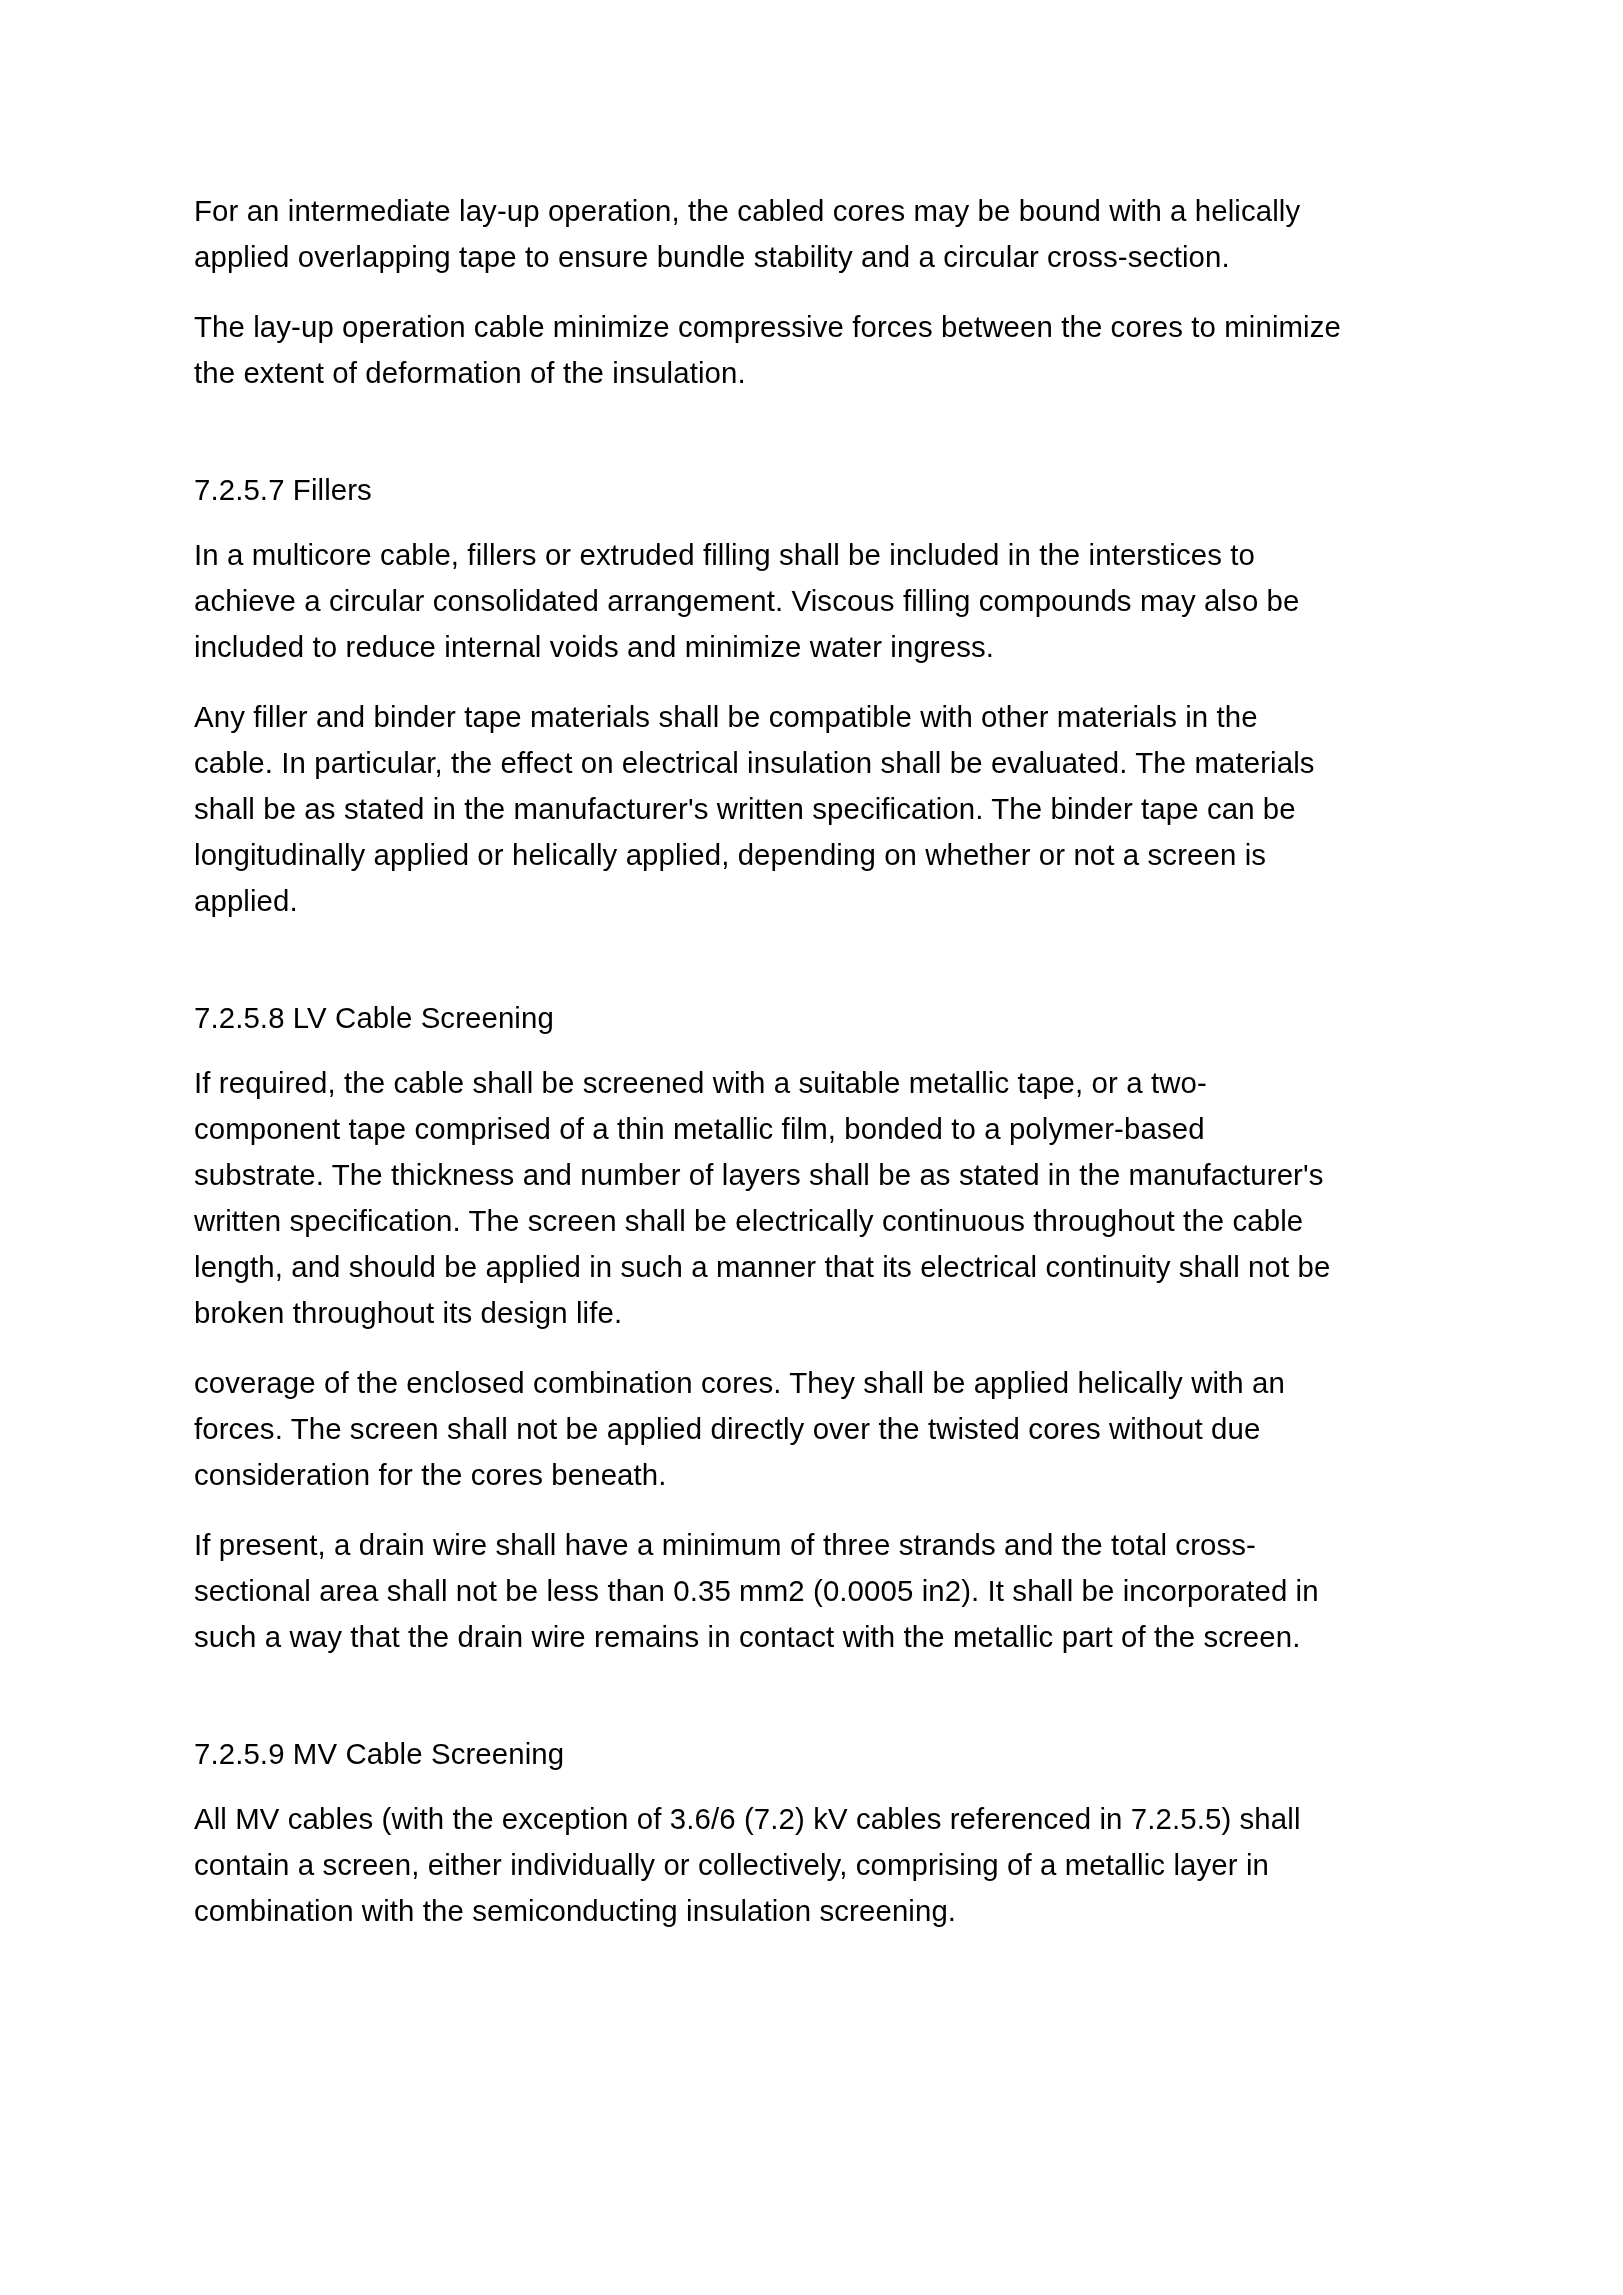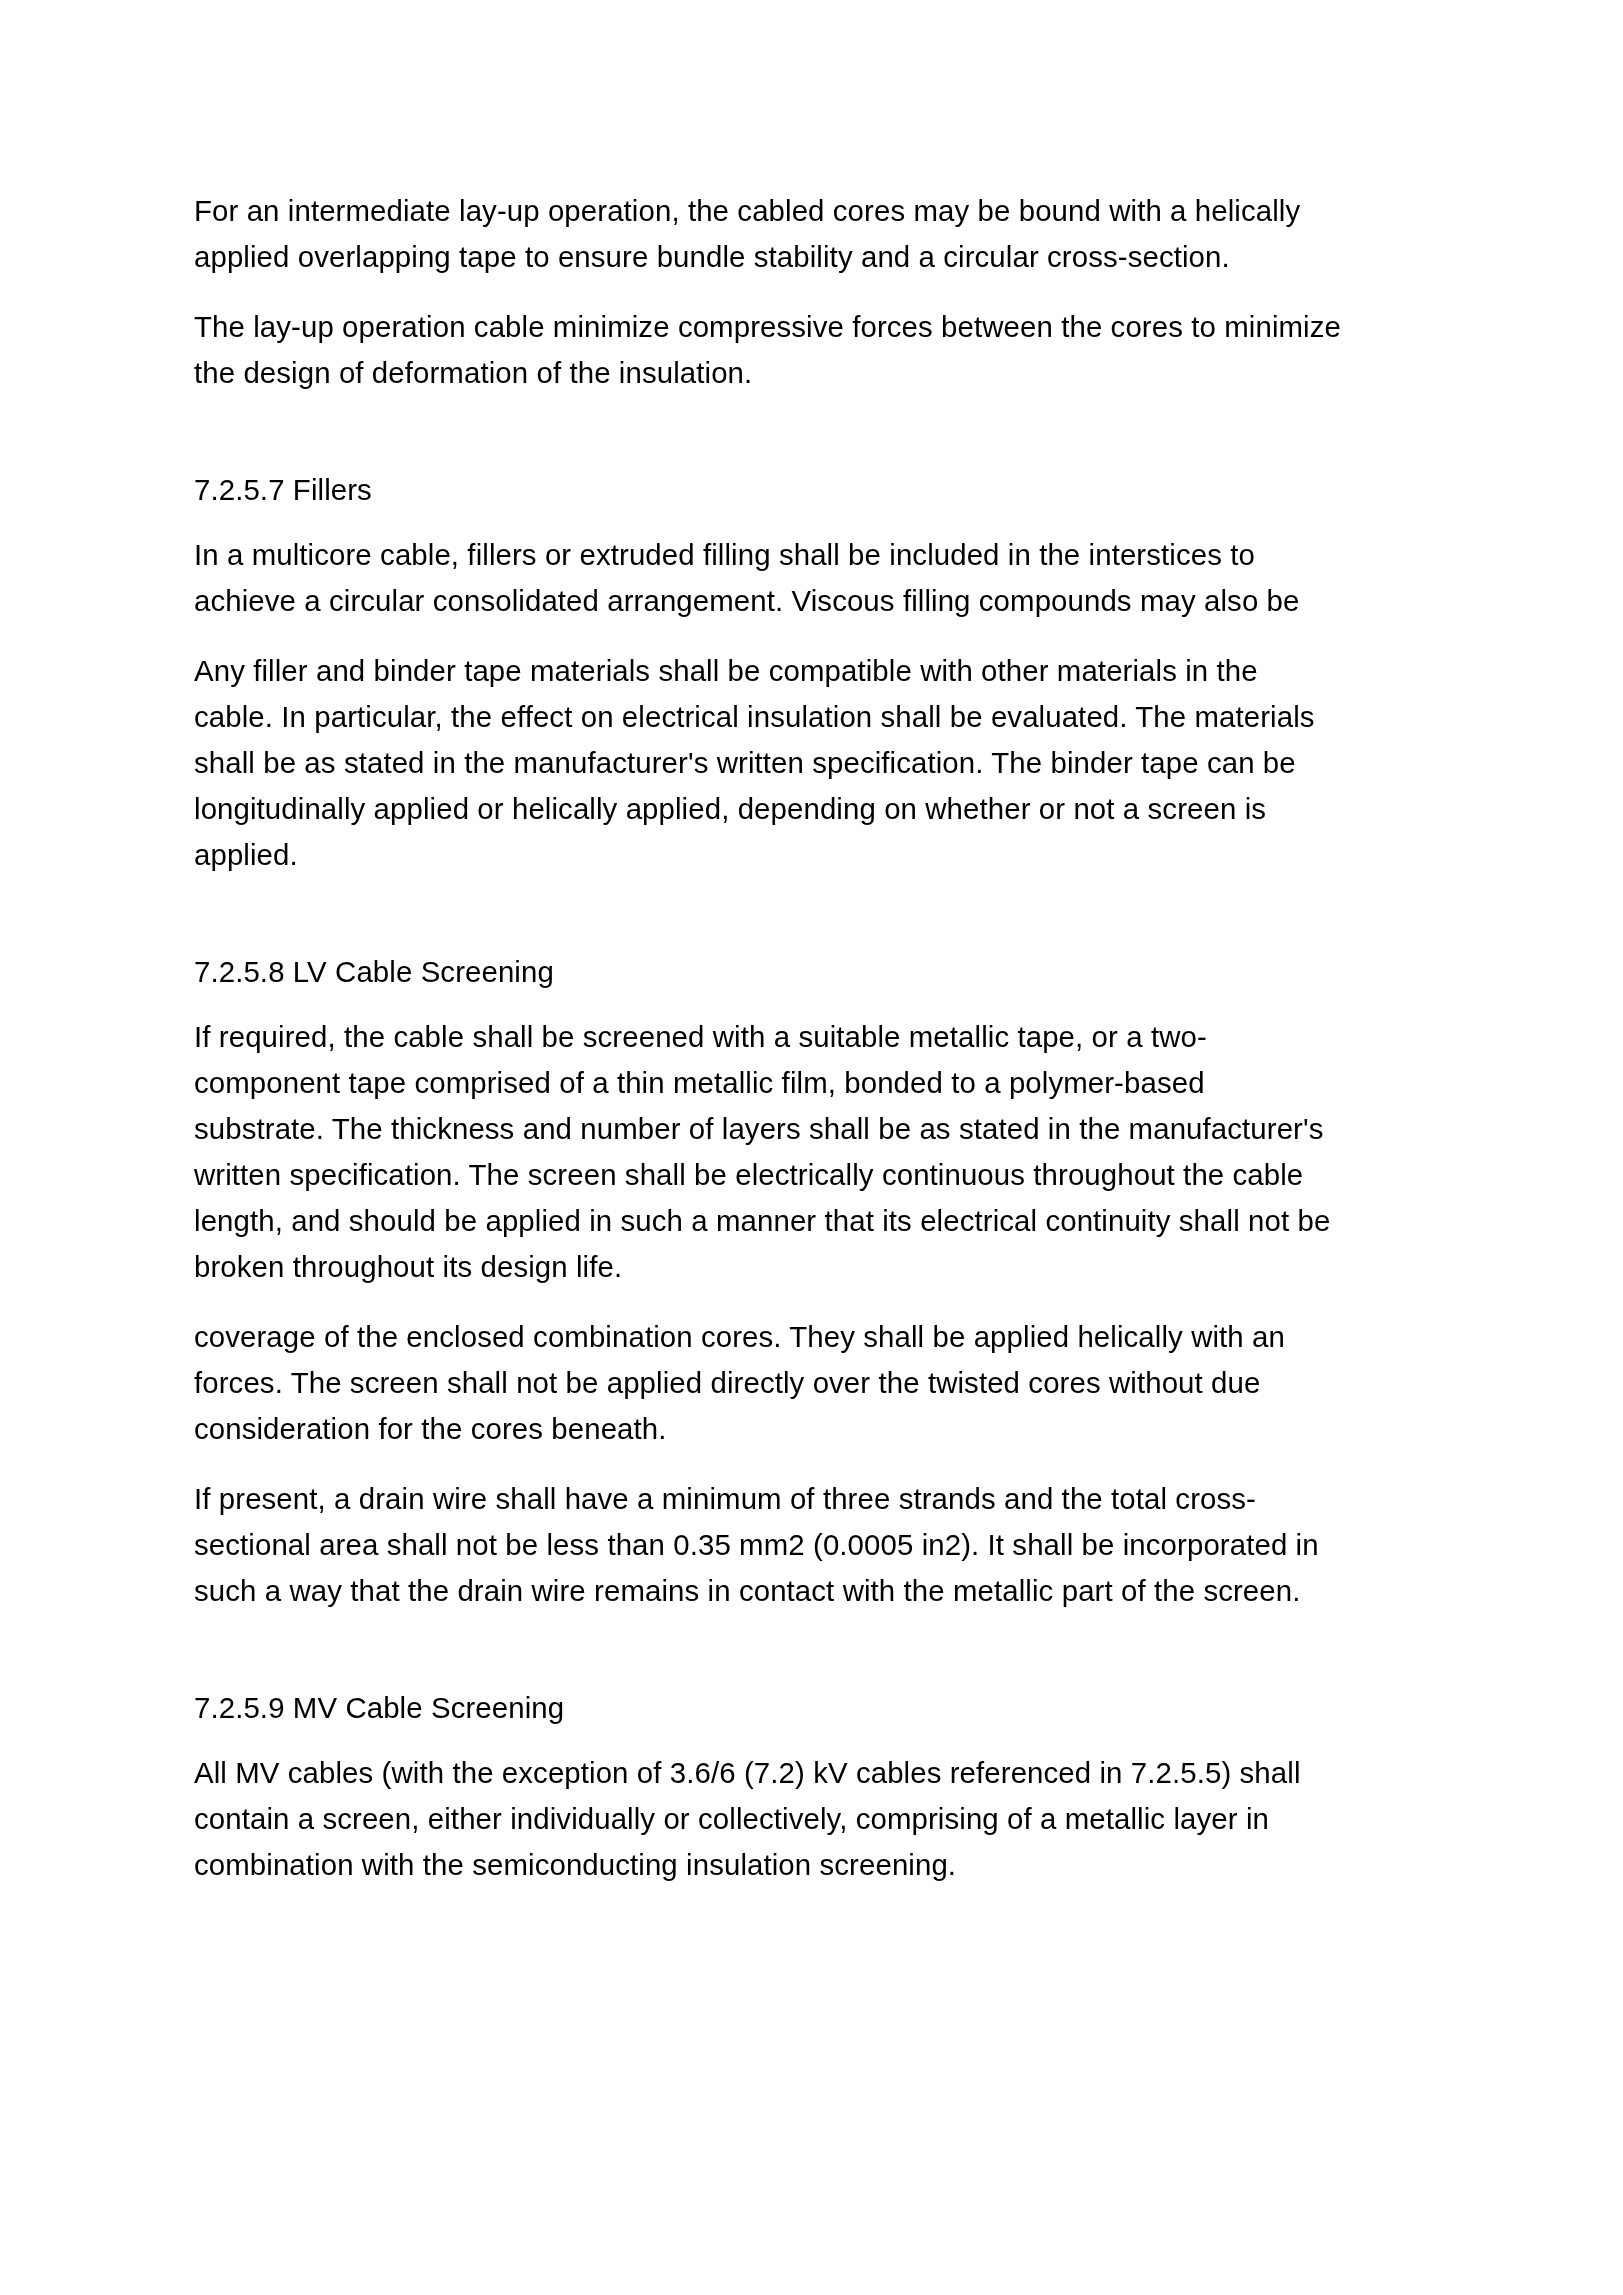--- a/index.html
+++ b/index.html
@@ -39,28 +39,29 @@
 <body>
 
 <div id="page">
   <div id="doc" style="color: rgb(0, 0, 0);">
       <div class="para">
         <div class="line">For an intermediate lay-up operation, the cabled cores may be bound with a helically</div>
         <div class="line">applied overlapping tape to ensure bundle stability and a circular cross-section.</div>
       </div>
       <div class="para">
         <div class="line">The lay-up operation cable minimize compressive forces between the cores to minimize</div>
-        <div class="line">the design of deformation of the insulation.</div>
+        <div class="line">the extent of deformation of the insulation.</div>
       </div>
       <div class="heading">
         <div class="line">7.2.5.7 Fillers</div>
       </div>
       <div class="para">
         <div class="line">In a multicore cable, fillers or extruded filling shall be included in the interstices to</div>
         <div class="line">achieve a circular consolidated arrangement. Viscous filling compounds may also be</div>
+        <div class="line">included to reduce internal voids and minimize water ingress.</div>
       </div>
       <div class="para">
         <div class="line">Any filler and binder tape materials shall be compatible with other materials in the</div>
         <div class="line">cable. In particular, the effect on electrical insulation shall be evaluated. The materials</div>
         <div class="line">shall be as stated in the manufacturer's written specification. The binder tape can be</div>
         <div class="line">longitudinally applied or helically applied, depending on whether or not a screen is</div>
         <div class="line">applied.</div>
       </div>
       <div class="heading">
         <div class="line">7.2.5.8 LV Cable Screening</div>

